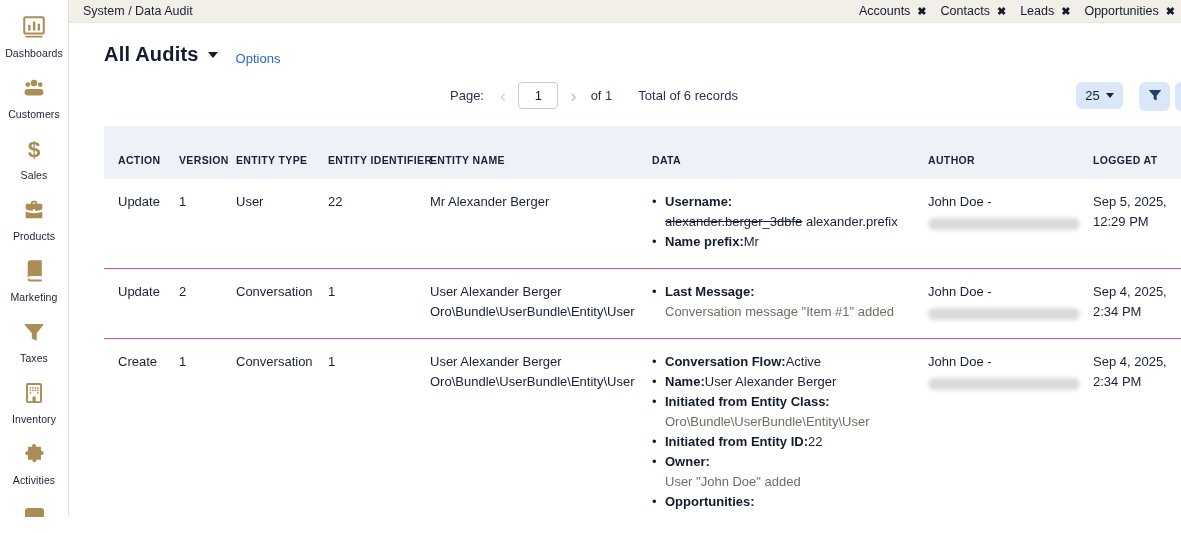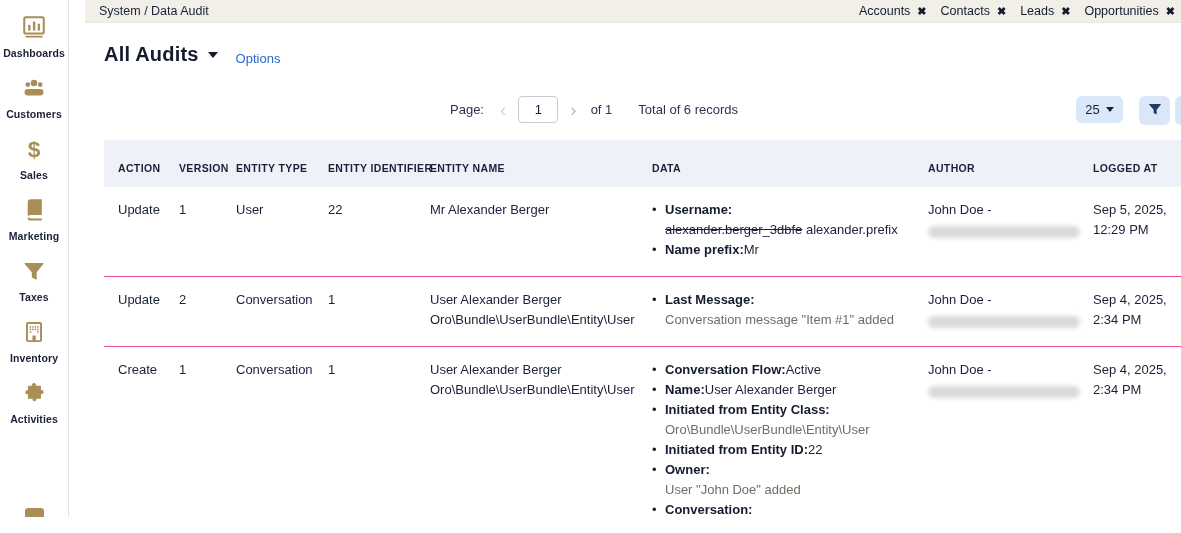--- a/index.html
+++ b/index.html
@@ -8,45 +8,45 @@
     position:relative; width:1181px; height:533px; overflow:hidden;
     font-family:"Liberation Sans", sans-serif; color:#1a2138; background:#fff;
   }
   
   .sidebar {
     position:absolute; left:0; top:0; width:69px; height:533px;
     background:#fff; border-right:1px solid #e4e2dc; z-index:3;
   }
   .side-item { width:100%; text-align:center; margin-top:14px; cursor:pointer; }
   .side-item .ico { display:block; height:26px; margin:0 auto 3px; }
-  .side-item .lbl { font-size:10.5px; color:#1a2138; letter-spacing:.1px;font-weight:bold; }
+  .side-item .lbl { font-size:10.5px; color:#1a2138; letter-spacing:.1px; }
   .sidebar svg { display:block; margin:0 auto; }
   .side-partial { position:absolute; left:25px; bottom:14px; width:19px; height:11px;
     background:#a98e55; border-radius:3px 3px 0 0; }
   
   .topbar {
-    position:absolute; left:85px; top:0; right:0; height:23px;
+    position:absolute; left:69px; top:0; right:0; height:23px;
     background:#f2efe8; border-bottom:1px solid #e9e6de;
     display:flex; align-items:center; justify-content:space-between;
     padding:0 6px 0 14px; z-index:2; overflow:hidden;
   }
   .breadcrumb { font-size:12.5px; color:#1a2138; white-space:nowrap; cursor:pointer; }
   .pin-tabs { display:flex; gap:14px; white-space:nowrap; }
   .pin-tab { display:flex; align-items:center; gap:7px; font-size:12.5px; color:#141b30; cursor:pointer; }
   .pin-tab .x { font-size:11px; font-weight:700; cursor:pointer; }
   
   .main { position:absolute; left:69px; top:23px; right:0; bottom:0; background:#fff; }
   .title-row { display:flex; align-items:center; margin:20px 0 0 35px;text-align:right; }
   .page-title { font-size:20px; font-weight:800; color:#141b30; letter-spacing:.2px; cursor:pointer; }
   .caret { display:inline-block; width:0; height:0; margin-left:9px;
     border-left:5px solid transparent; border-right:5px solid transparent;
     border-top:6px solid #141b30; }
   .options-link { margin-left:18px; font-size:13px; color:#2a6acd; cursor:pointer;margin-top:8px; }
   
-  .toolbar { position:relative; height:30px; margin-top:30px; }
+  .toolbar { position:relative; height:30px; margin-top:16px; }
   .pager { position:absolute; left:381px; top:0; display:flex; align-items:center; font-size:13px; color:#2b3350; }
   .pager .plabel { margin-right:12px; }
   .chev { font-size:19px; line-height:26px; cursor:pointer; padding:0 4px; }
   .chev.prev { color:#d2d5da; }
   .chev.next { color:#b9bec9; }
   .page-input { width:40px; height:27px; margin:0 8px; text-align:center; font-size:13px;
     color:#1a2138; border:1px solid #c6cbd4; border-radius:4px; background:#fff;
     font-family:"Liberation Sans", sans-serif; }
   .of-label { margin-left:10px; }
   .total-label { margin-left:26px; }
@@ -58,21 +58,21 @@
   .btn-pagesize .caret { margin-left:0; border-top-color:#1a2138; border-left-width:4px; border-right-width:4px; border-top-width:5px;}
   .btn-filter { width:31px; height:29px; }
   .btn-sliver { position:absolute; left:1106px; top:0; width:40px; height:29px; }
   
   .grid-wrap { margin:14px 0 0 35px; width:1115px; }
   table.grid { border-collapse:collapse; table-layout:fixed; width:1115px; }
   .grid col.c0{width:61px}.grid col.c1{width:57px}.grid col.c2{width:92px}
   .grid col.c3{width:102px}.grid col.c4{width:222px}.grid col.c5{width:276px}
   .grid col.c6{width:165px}.grid col.c7{width:140px}
   .grid th { background:#eef1f8; font-size:10.5px; font-weight:700; letter-spacing:.35px;
-    color:#1a2138; text-align:left; padding:22px 6px 13px 14px; cursor:pointer; white-space:nowrap; }
+    color:#1a2138; text-align:left; padding:28px 6px 13px 14px; cursor:pointer; white-space:nowrap; }
   .grid td { vertical-align:top; padding:13px 8px 16px 14px; font-size:13px; color:#1a2138;
     line-height:20px; border-bottom:1px solid #ec4899; }
   .grid tr:last-child td { border-bottom:none; }
   .grid ul { list-style:none; }
   .grid li { position:relative; padding-left:13px; }
   .grid li .bullet { position:absolute; left:0; top:0; font-size:13px; color:#141b30; }
   .dlabel { font-weight:700; color:#141b30; }
   .dinline { margin-left:0; }
   .strike { text-decoration:line-through; }
   .muted { color:#6e6e64; }
@@ -110,20 +110,30 @@
       </span>
       <span class="lbl">Customers</span>
     </div>
     <div class="side-item">
       <span class="ico">
         <svg width="26" height="26" viewBox="0 0 24 24">
           <text x="12" y="19" text-anchor="middle" font-size="21" font-weight="700" fill="#a98e55" font-family="Liberation Sans, sans-serif">$</text>
         </svg>
       </span>
       <span class="lbl">Sales</span>
+    </div>
+    <div class="side-item">
+      <span class="ico">
+        <svg width="26" height="26" viewBox="0 0 24 24" fill="#a98e55">
+          <path d="M9.2 6.2v-.8c0-1 .8-1.9 1.9-1.9h1.8c1 0 1.9.9 1.9 1.9v.8h3.7c.7 0 1.2.5 1.2 1.2v3.3c0 .4-.2.7-.6.8-2.2.9-4.5 1.3-7.1 1.3s-4.9-.4-7.1-1.3c-.4-.1-.6-.4-.6-.8V7.4c0-.7.5-1.2 1.2-1.2h3.7zm1.6 0h2.4v-.7a.5.5 0 0 0-.5-.5h-1.4a.5.5 0 0 0-.5.5z"></path>
+          <path d="M4.3 13.7c2.4.8 4.9 1.2 7.7 1.2s5.3-.4 7.7-1.2v4.8c0 .7-.5 1.2-1.2 1.2H5.5c-.7 0-1.2-.5-1.2-1.2z"></path>
+          <rect x="10.9" y="11.2" width="2.2" height="3" rx=".5" fill="#fff"></rect>
+        </svg>
+      </span>
+      <span class="lbl">Products</span>
     </div>
     <div class="side-item">
       <span class="ico">
         <svg width="26" height="26" viewBox="0 0 24 24" fill="#a98e55">
           <path d="M6.2 4.6A2.6 2.6 0 0 1 8.8 2h10.4v14.6H8.8a2.6 2.6 0 0 0-2.6 2.6z"></path>
           <path d="M6.2 19.2a2.6 2.6 0 0 0 2.6 2.6h10.4v-1.9H8.8a1 1 0 0 1-1-1z"></path>
         </svg>
       </span>
       <span class="lbl">Marketing</span>
     </div>
@@ -301,21 +311,21 @@
                 <div>User Alexander Berger</div>
                 <div>Oro\Bundle\UserBundle\Entity\User</div>
               </td>
               <td>
                 <ul>
                   <li><span class="bullet">•</span><span class="dlabel">Conversation Flow:</span><span class="dinline">Active</span></li>
                   <li><span class="bullet">•</span><span class="dlabel">Name:</span><span class="dinline">User Alexander Berger</span></li>
                   <li><span class="bullet">•</span><span class="dlabel">Initiated from Entity Class:</span><div><span class=" muted">Oro\Bundle\UserBundle\Entity\User</span></div></li>
                   <li><span class="bullet">•</span><span class="dlabel">Initiated from Entity ID:</span><span class="dinline">22</span></li>
                   <li><span class="bullet">•</span><span class="dlabel">Owner:</span><div><span class=" muted">User "John Doe" added</span></div></li>
-                  <li><span class="bullet">•</span><span class="dlabel">Conversation:</span><div><span class=" muted">Organization "..." added</span></div></li>
+                  <li><span class="bullet">•</span><span class="dlabel">Opportunities:</span><div><span class=" muted">Organization "..." added</span></div></li>
                 </ul>
               </td>
               <td>
                 <div>John Doe -</div>
                 <div class="author-blur"></div>
               </td>
               <td>
                 <div>Sep 4, 2025,</div>
                 <div>2:34 PM</div>
               </td>

